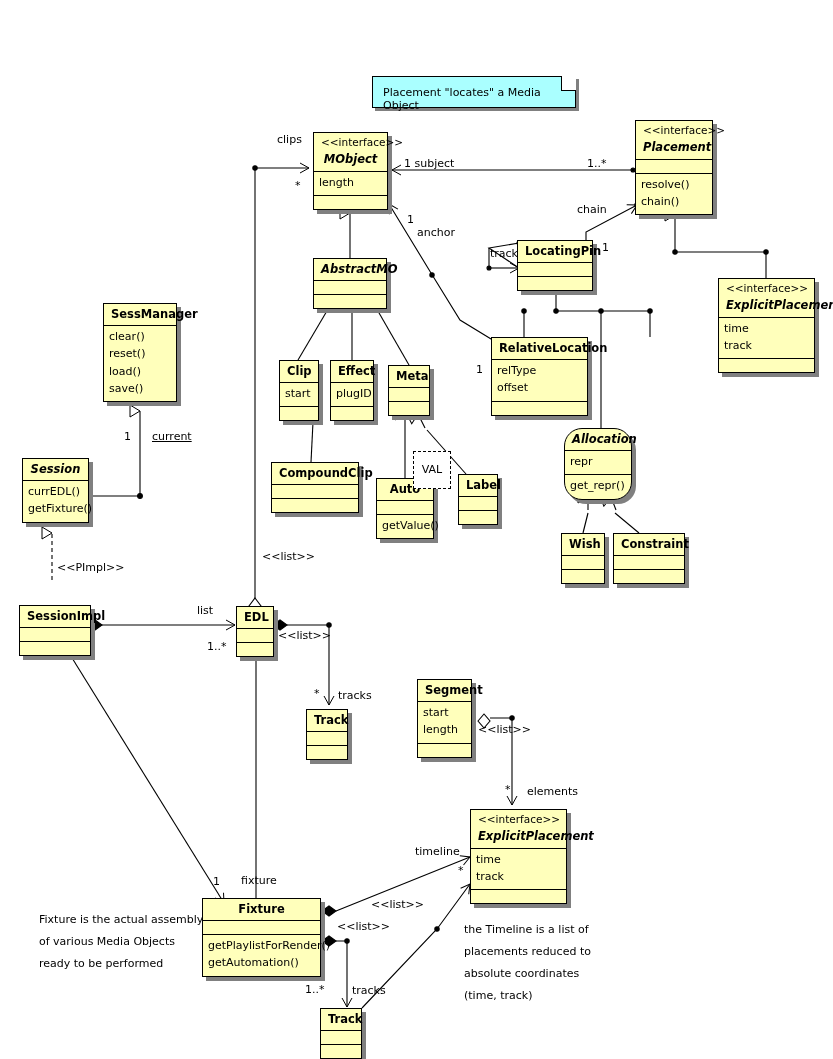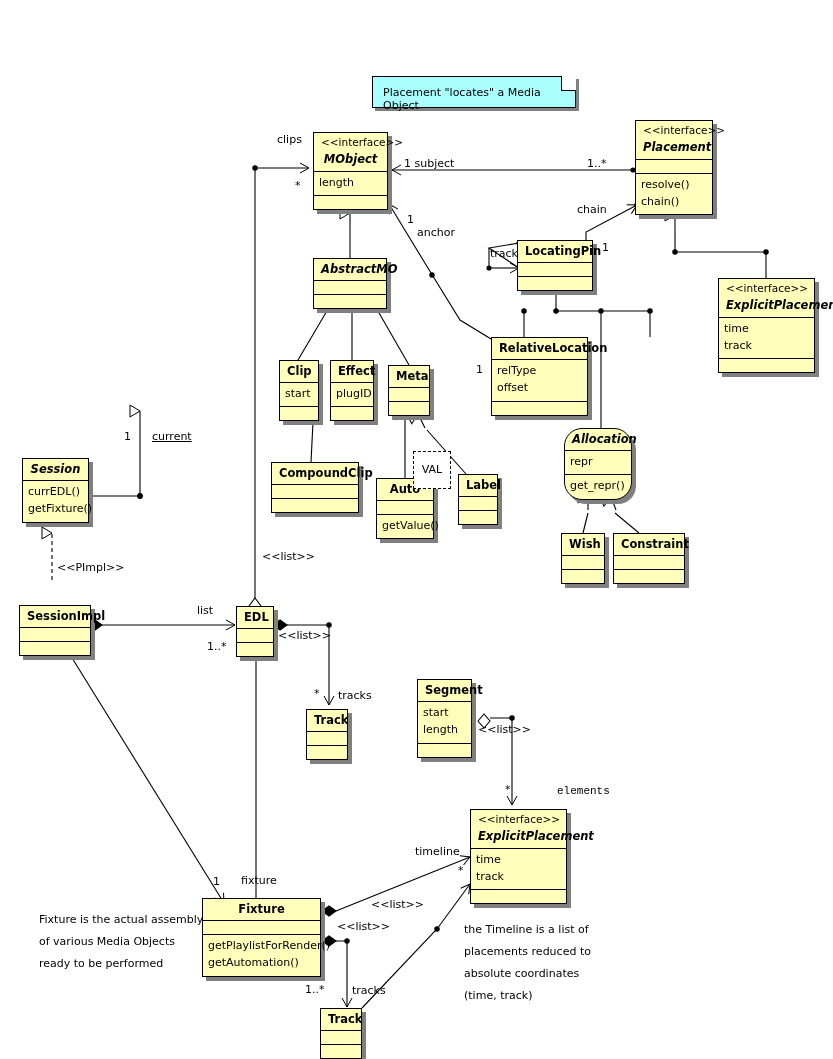--- a/index.html
+++ b/index.html
@@ -282,20 +282,31 @@
       <span class="stereo">&lt;&lt;interface&gt;&gt;</span>
       <span class="nm">ExplicitPlacement</span>
     </div>
     <div class="compartment attrs">
       <div>time</div>
       <div>track</div>
     </div>
     <div class="compartment ops empty"></div>
   </div>
 
+  <div class="uml" style="left:103px; top:303px; width:74px;">
+    <div class="compartment hdr">
+      <span class="nm">SessManager</span>
+    </div>
+    <div class="compartment ops">
+      <div>clear()</div>
+      <div>reset()</div>
+      <div>load()</div>
+      <div>save()</div>
+    </div>
+  </div>
 
   <div class="uml" style="left:279px; top:360px; width:40px;">
     <div class="compartment hdr">
       <span class="nm">Clip</span>
     </div>
     <div class="compartment attrs">
       <div>start</div>
     </div>
     <div class="compartment ops empty"></div>
   </div>
@@ -478,21 +489,21 @@
   <div class="lbl und" style="left:152px; top:430px;">current</div>
   <div class="lbl" style="left:57px; top:561px;">&lt;&lt;PImpl&gt;&gt;</div>
   <div class="lbl" style="left:262px; top:550px;">&lt;&lt;list&gt;&gt;</div>
   <div class="lbl" style="left:197px; top:604px;">list</div>
   <div class="lbl" style="left:207px; top:640px;">1..*</div>
   <div class="lbl" style="left:278px; top:629px;">&lt;&lt;list&gt;&gt;</div>
   <div class="lbl" style="left:314px; top:687px;">*</div>
   <div class="lbl" style="left:338px; top:689px;">tracks</div>
   <div class="lbl" style="left:478px; top:723px;">&lt;&lt;list&gt;&gt;</div>
   <div class="lbl" style="left:505px; top:783px;">*</div>
-  <div class="lbl" style="left:557px; top:785px;font-family:Liberation Mono, monospace;">elements</div>
+  <div class="lbl" style="left:527px; top:785px;">elements</div>
   <div class="lbl" style="left:415px; top:845px;">timeline</div>
   <div class="lbl" style="left:458px; top:864px;">*</div>
   <div class="lbl" style="left:371px; top:898px;">&lt;&lt;list&gt;&gt;</div>
   <div class="lbl" style="left:337px; top:920px;">&lt;&lt;list&gt;&gt;</div>
   <div class="lbl" style="left:213px; top:875px;">1</div>
   <div class="lbl" style="left:241px; top:874px;">fixture</div>
   <div class="lbl" style="left:305px; top:983px;">1..*</div>
   <div class="lbl" style="left:352px; top:984px;">tracks</div>
 
   <div class="textblock" style="left:39px; top:909px;">

